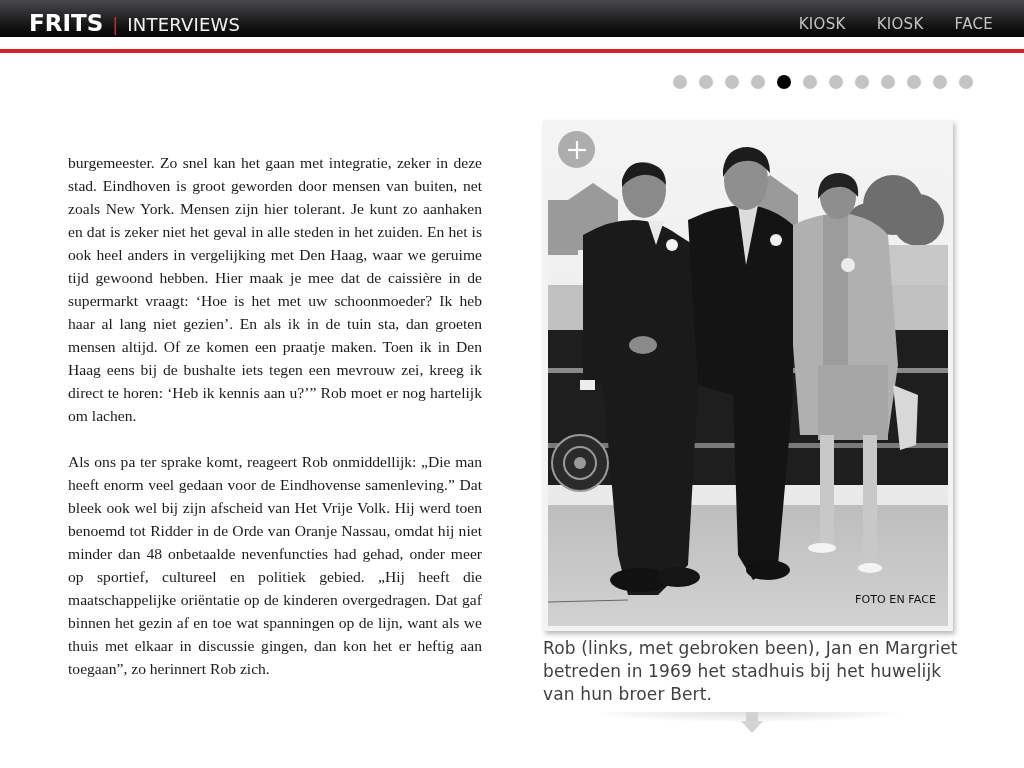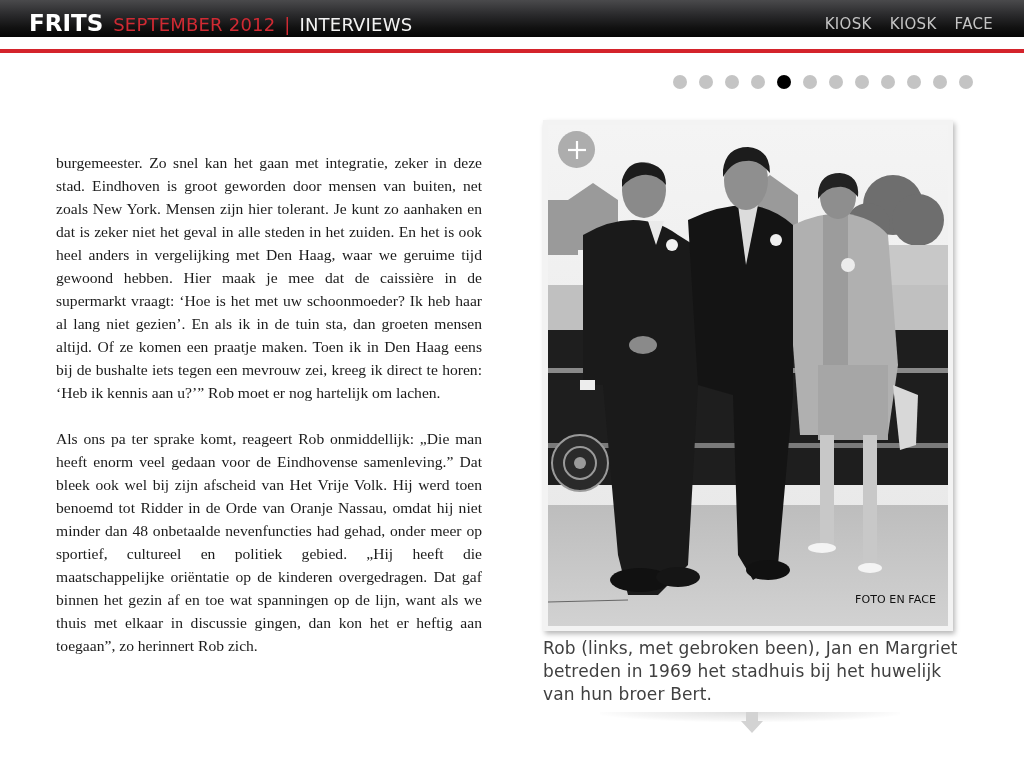--- a/index.html
+++ b/index.html
@@ -7,50 +7,49 @@
 
   .topbar { position:absolute; left:0; top:0; width:1024px; height:37px;
     background:linear-gradient(to bottom,#4a4a4c 0%,#2a2a2c 40%,#111 75%,#050505 100%); }
   .redline { position:absolute; left:0; top:49px; width:1024px; height:4px; background:#d4232b; }
   .brand { position:absolute; left:29px; top:10px; height:30px; display:flex; align-items:baseline; white-space:nowrap; }
   .brand .logo { font-family:"DejaVu Sans", sans-serif; font-weight:bold; font-size:23px; color:#ffffff; letter-spacing:0px; }
   .brand .issue { font-family:"DejaVu Sans", sans-serif; font-size:18px; color:#d02a33; margin-left:10px; letter-spacing:0.2px; }
   .brand .sep { font-family:"DejaVu Sans", sans-serif; font-size:18px; color:#d02a33; margin-left:9px; }
   .brand .section { font-family:"DejaVu Sans", sans-serif; font-size:18px; color:#f2f2f2; margin-left:9px; letter-spacing:0.2px; }
 
-  .nav { position:absolute; top:15px; right:31px; display:flex; gap:18px; }
+  .nav { position:absolute; top:15px; right:31px; display:flex; gap:31px; }
   .nav a { font-family:"DejaVu Sans", sans-serif; font-size:15px; color:#c4c4c4; text-decoration:none; letter-spacing:0.3px; cursor:pointer; }
 
   .pager { position:absolute; top:75px; left:673px; display:flex; gap:12px; }
   .pager .dot { width:14px; height:14px; border-radius:50%; background:#c4c4c4; cursor:pointer; }
   .pager .dot.active { background:#000; }
 
   .article { position:absolute; left:56px; top:151px; width:426px; font-family:"Liberation Serif", serif; font-size:15.6px; line-height:23px; color:#1b1b1b; text-align:justify; }
-  .article p { margin:0 0 23px 0; }
+  .article p { margin:0 0 23px 12px; }
 
   .photo-frame { position:absolute; left:543px; top:120px; width:410px; height:511px; background:#f3f3f3;
     box-shadow:2px 3px 5px rgba(0,0,0,0.28); }
   .photo { position:absolute; left:5px; top:5px; width:400px; height:501px; overflow:hidden; background:#a3a3a3; }
   .zoom-btn { position:absolute; left:10px; top:6px; width:37px; height:37px; border-radius:50%; background:rgba(160,160,160,0.85);
     cursor:pointer; display:flex; align-items:center; justify-content:center; }
   .credit { position:absolute; right:12px; bottom:20px; font-family:"DejaVu Sans", sans-serif; font-size:11px; color:#111; letter-spacing:0.1px; }
 
   .caption { position:absolute; left:543px; top:637px; width:430px; font-family:"DejaVu Sans", sans-serif; font-size:17px; line-height:23px; color:#404040; letter-spacing:0.15px; }
 
   .scroll-hint { position:absolute; left:600px; top:710px; width:300px; height:30px; cursor:pointer; }
   .scroll-hint .shade { position:absolute; left:0; top:2px; width:300px; height:10px;
     background:radial-gradient(ellipse at center top, rgba(0,0,0,0.12) 0%, rgba(0,0,0,0.04) 55%, rgba(0,0,0,0) 75%); }
 </style>
 </head>
 <body>
 
 <div class="topbar">
   <div class="brand">
     <span class="logo">FRITS</span>
-    <span class="issue">SEPTEMBER 2012</span>
     <span class="sep">|</span>
     <span class="section">INTERVIEWS</span>
   </div>
   <nav class="nav">
     <a>KIOSK</a>
     <a>KIOSK</a>
     <a>FACE</a>
   </nav>
 </div>
 <div class="redline"></div>

